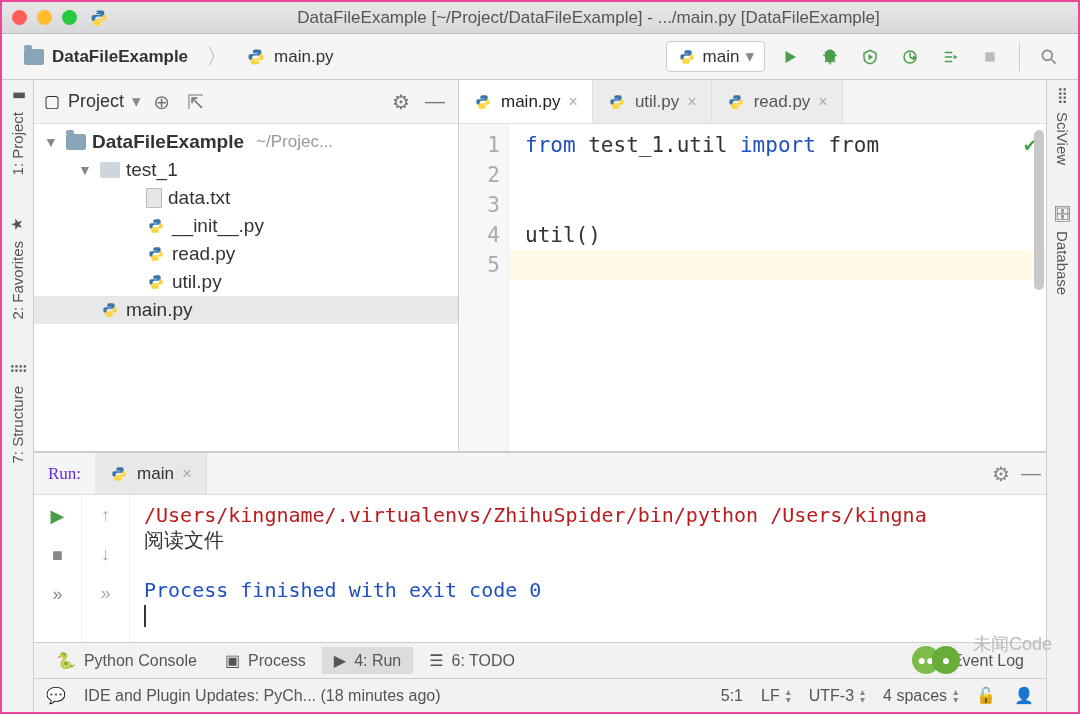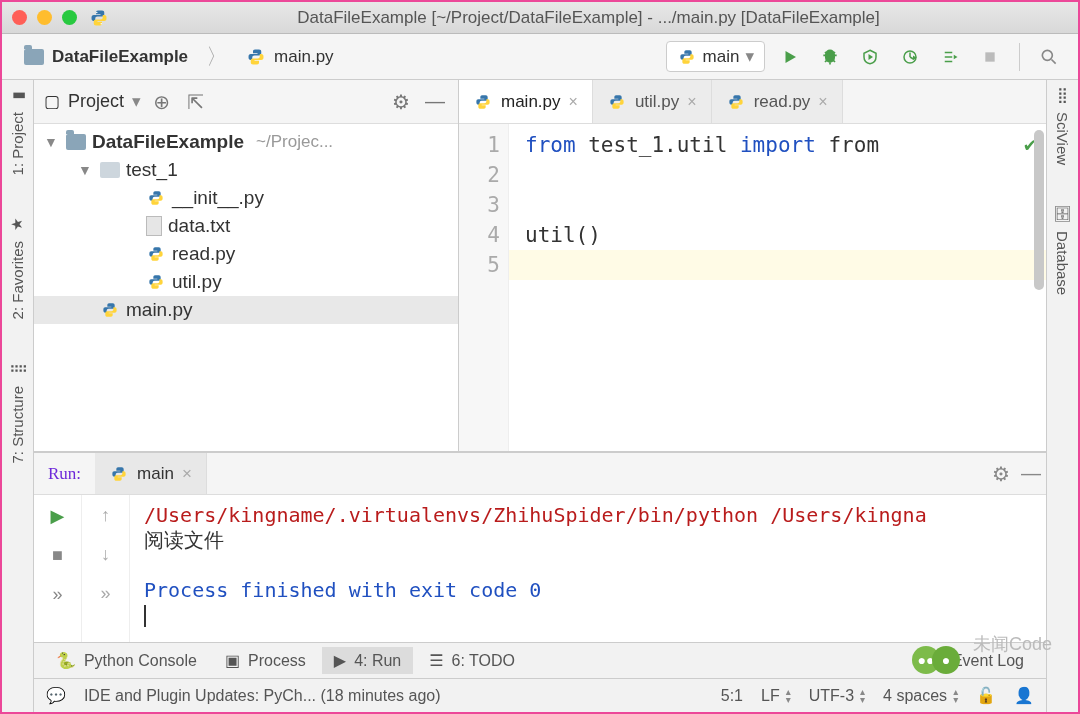--- a/index.html
+++ b/index.html
@@ -233,32 +233,32 @@
               <span class="name">DataFileExample</span>
               <span class="muted">~/Projec...</span>
             </div>
             <div class="node indent1">
               <span class="arr">▼</span>
               <span class="dir-icon"></span>
               <span class="name">test_1</span>
             </div>
             <div class="node indent2">
                 <span class="arr"></span>
-                <span class="py-icon">
-                  <svg width="16" height="16" viewBox="0 0 24 24">
-                    <path fill="#3776ab" d="M11 2c-3 0-3 2-3 3v2h6v1H5c-2 0-3 1-3 4s1 4 3 4h2v-3c0-2 1-3 3-3h6c2 0 3-1 3-3V5c0-2-1-3-3-3h-5z"></path>
-                    <path fill="#ffd43b" d="M13 22c3 0 3-2 3-3v-2h-6v-1h9c2 0 3-1 3-4s-1-4-3-4h-2v3c0 2-1 3-3 3H8c-2 0-3 1-3 3v2c0 2 1 3 3 3h5z"></path>
-                  </svg>
-                </span>
-                <span class="name">__init__.py</span>
+                <span class="file-icon"></span>
+                <span class="name">data.txt</span>
               </div>
             <div class="node indent2">
                 <span class="arr"></span>
-                <span class="file-icon"></span>
-                <span class="name">data.txt</span>
+                <span class="py-icon">
+                  <svg width="16" height="16" viewBox="0 0 24 24">
+                    <path fill="#3776ab" d="M11 2c-3 0-3 2-3 3v2h6v1H5c-2 0-3 1-3 4s1 4 3 4h2v-3c0-2 1-3 3-3h6c2 0 3-1 3-3V5c0-2-1-3-3-3h-5z"></path>
+                    <path fill="#ffd43b" d="M13 22c3 0 3-2 3-3v-2h-6v-1h9c2 0 3-1 3-4s-1-4-3-4h-2v3c0 2-1 3-3 3H8c-2 0-3 1-3 3v2c0 2 1 3 3 3h5z"></path>
+                  </svg>
+                </span>
+                <span class="name">__init__.py</span>
               </div>
             <div class="node indent2">
                 <span class="arr"></span>
                 <span class="py-icon">
                   <svg width="16" height="16" viewBox="0 0 24 24">
                     <path fill="#3776ab" d="M11 2c-3 0-3 2-3 3v2h6v1H5c-2 0-3 1-3 4s1 4 3 4h2v-3c0-2 1-3 3-3h6c2 0 3-1 3-3V5c0-2-1-3-3-3h-5z"></path>
                     <path fill="#ffd43b" d="M13 22c3 0 3-2 3-3v-2h-6v-1h9c2 0 3-1 3-4s-1-4-3-4h-2v3c0 2-1 3-3 3H8c-2 0-3 1-3 3v2c0 2 1 3 3 3h5z"></path>
                   </svg>
                 </span>
                 <span class="name">read.py</span>

